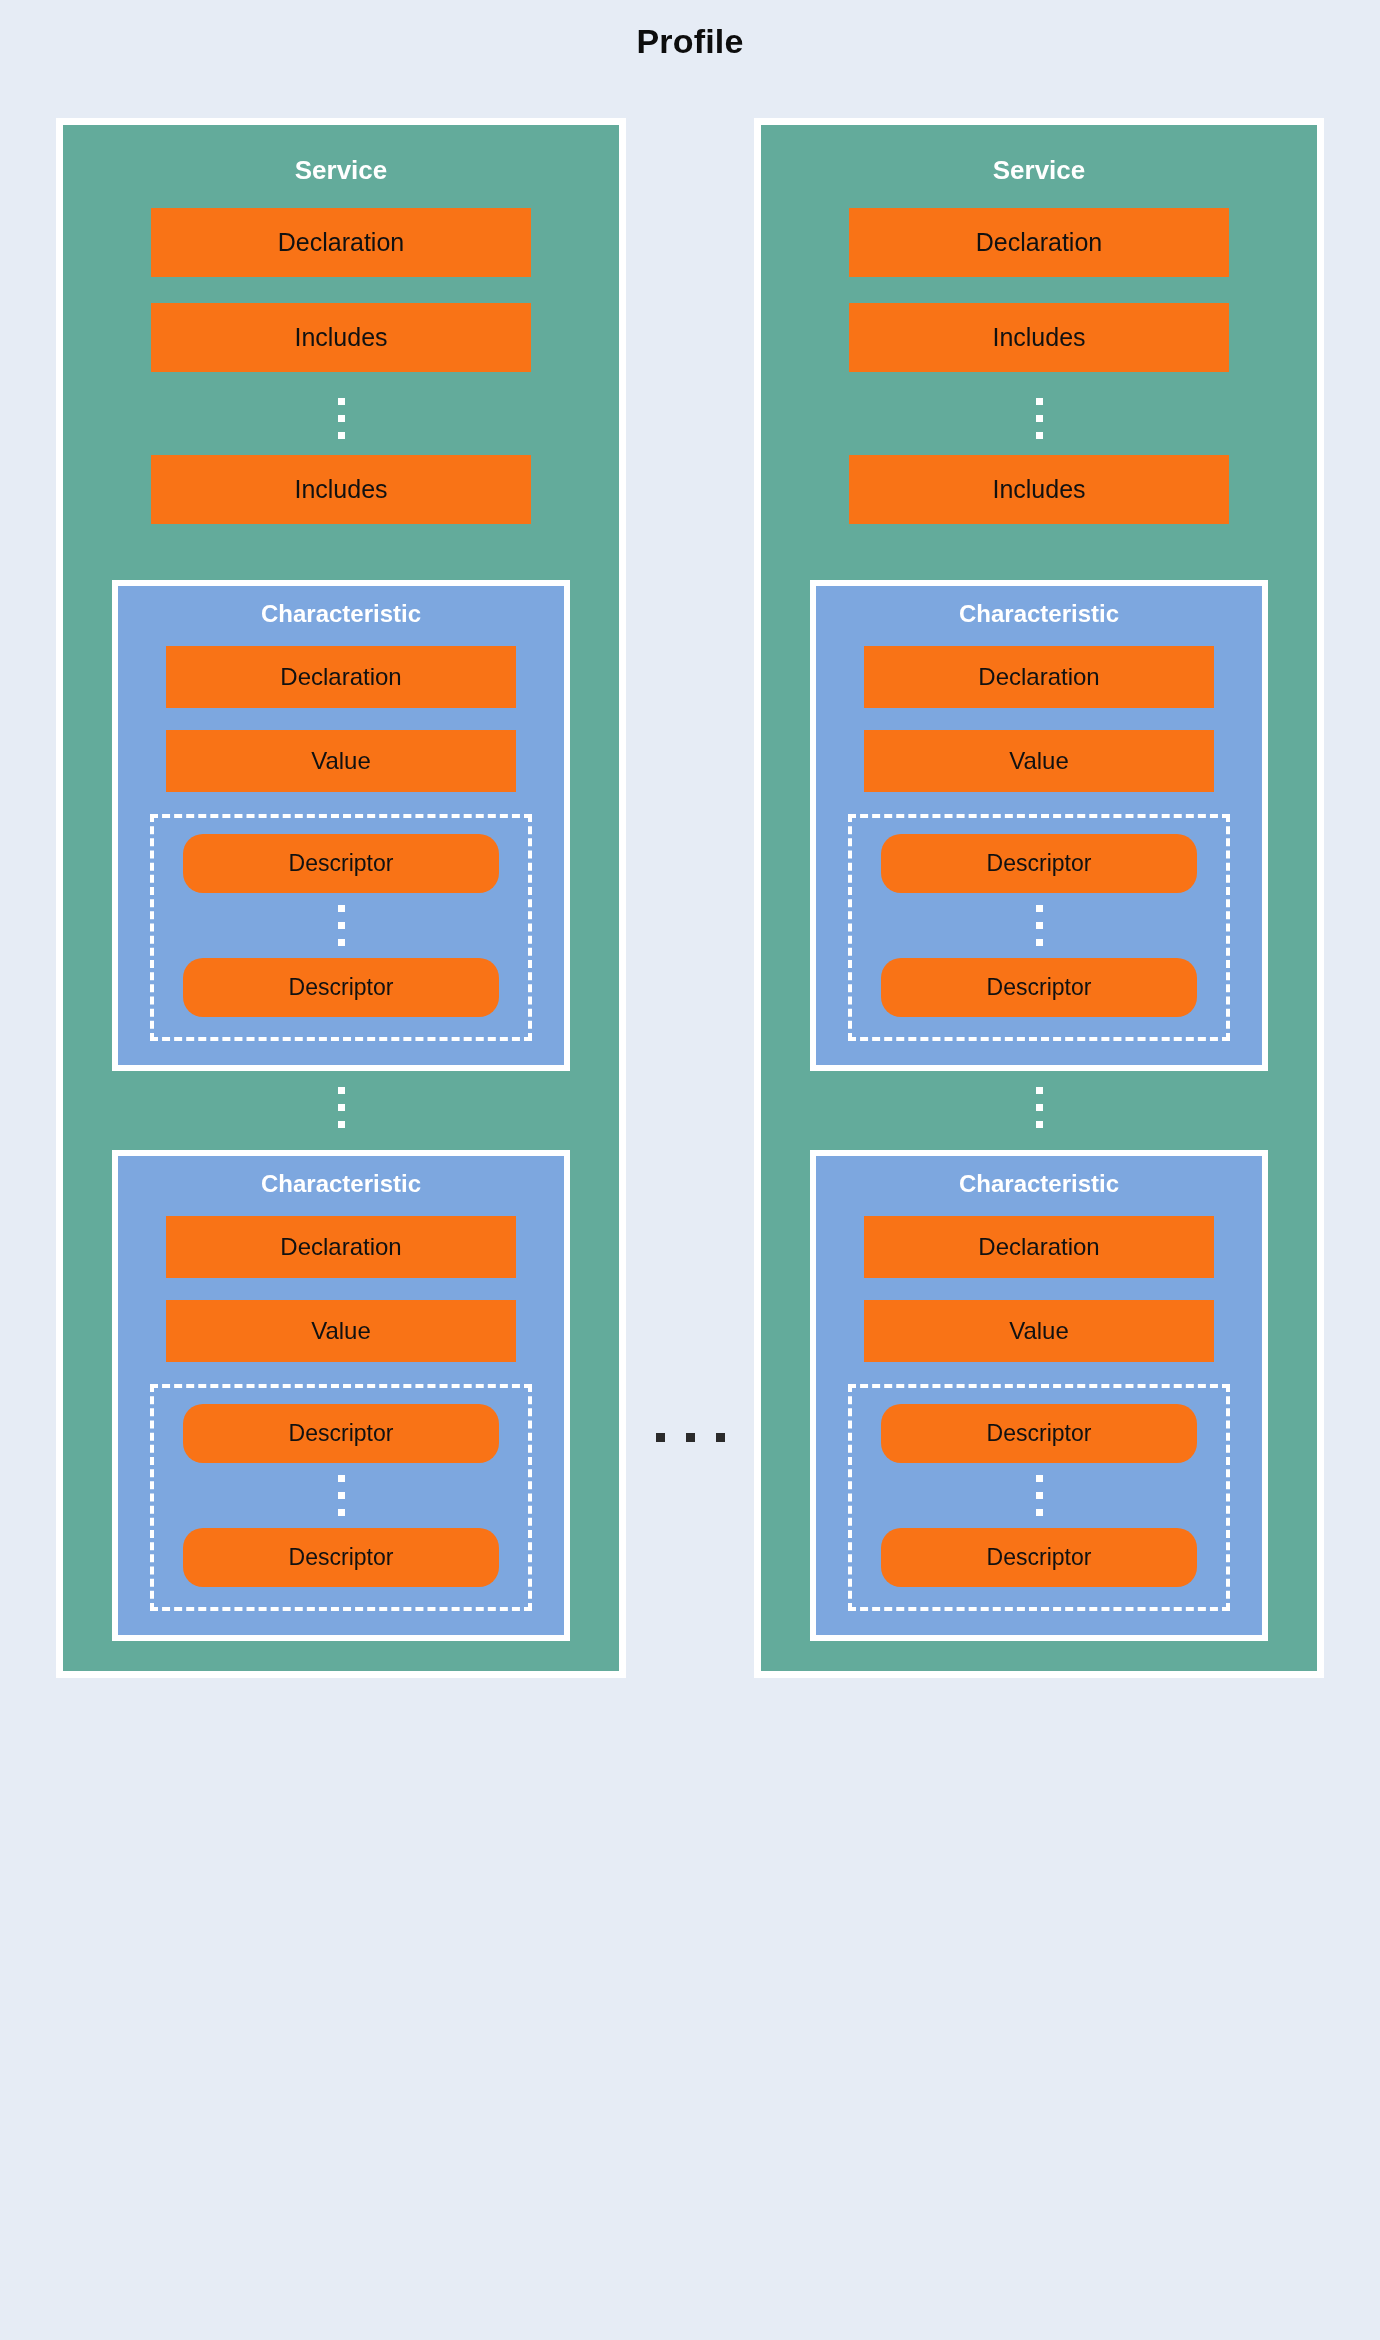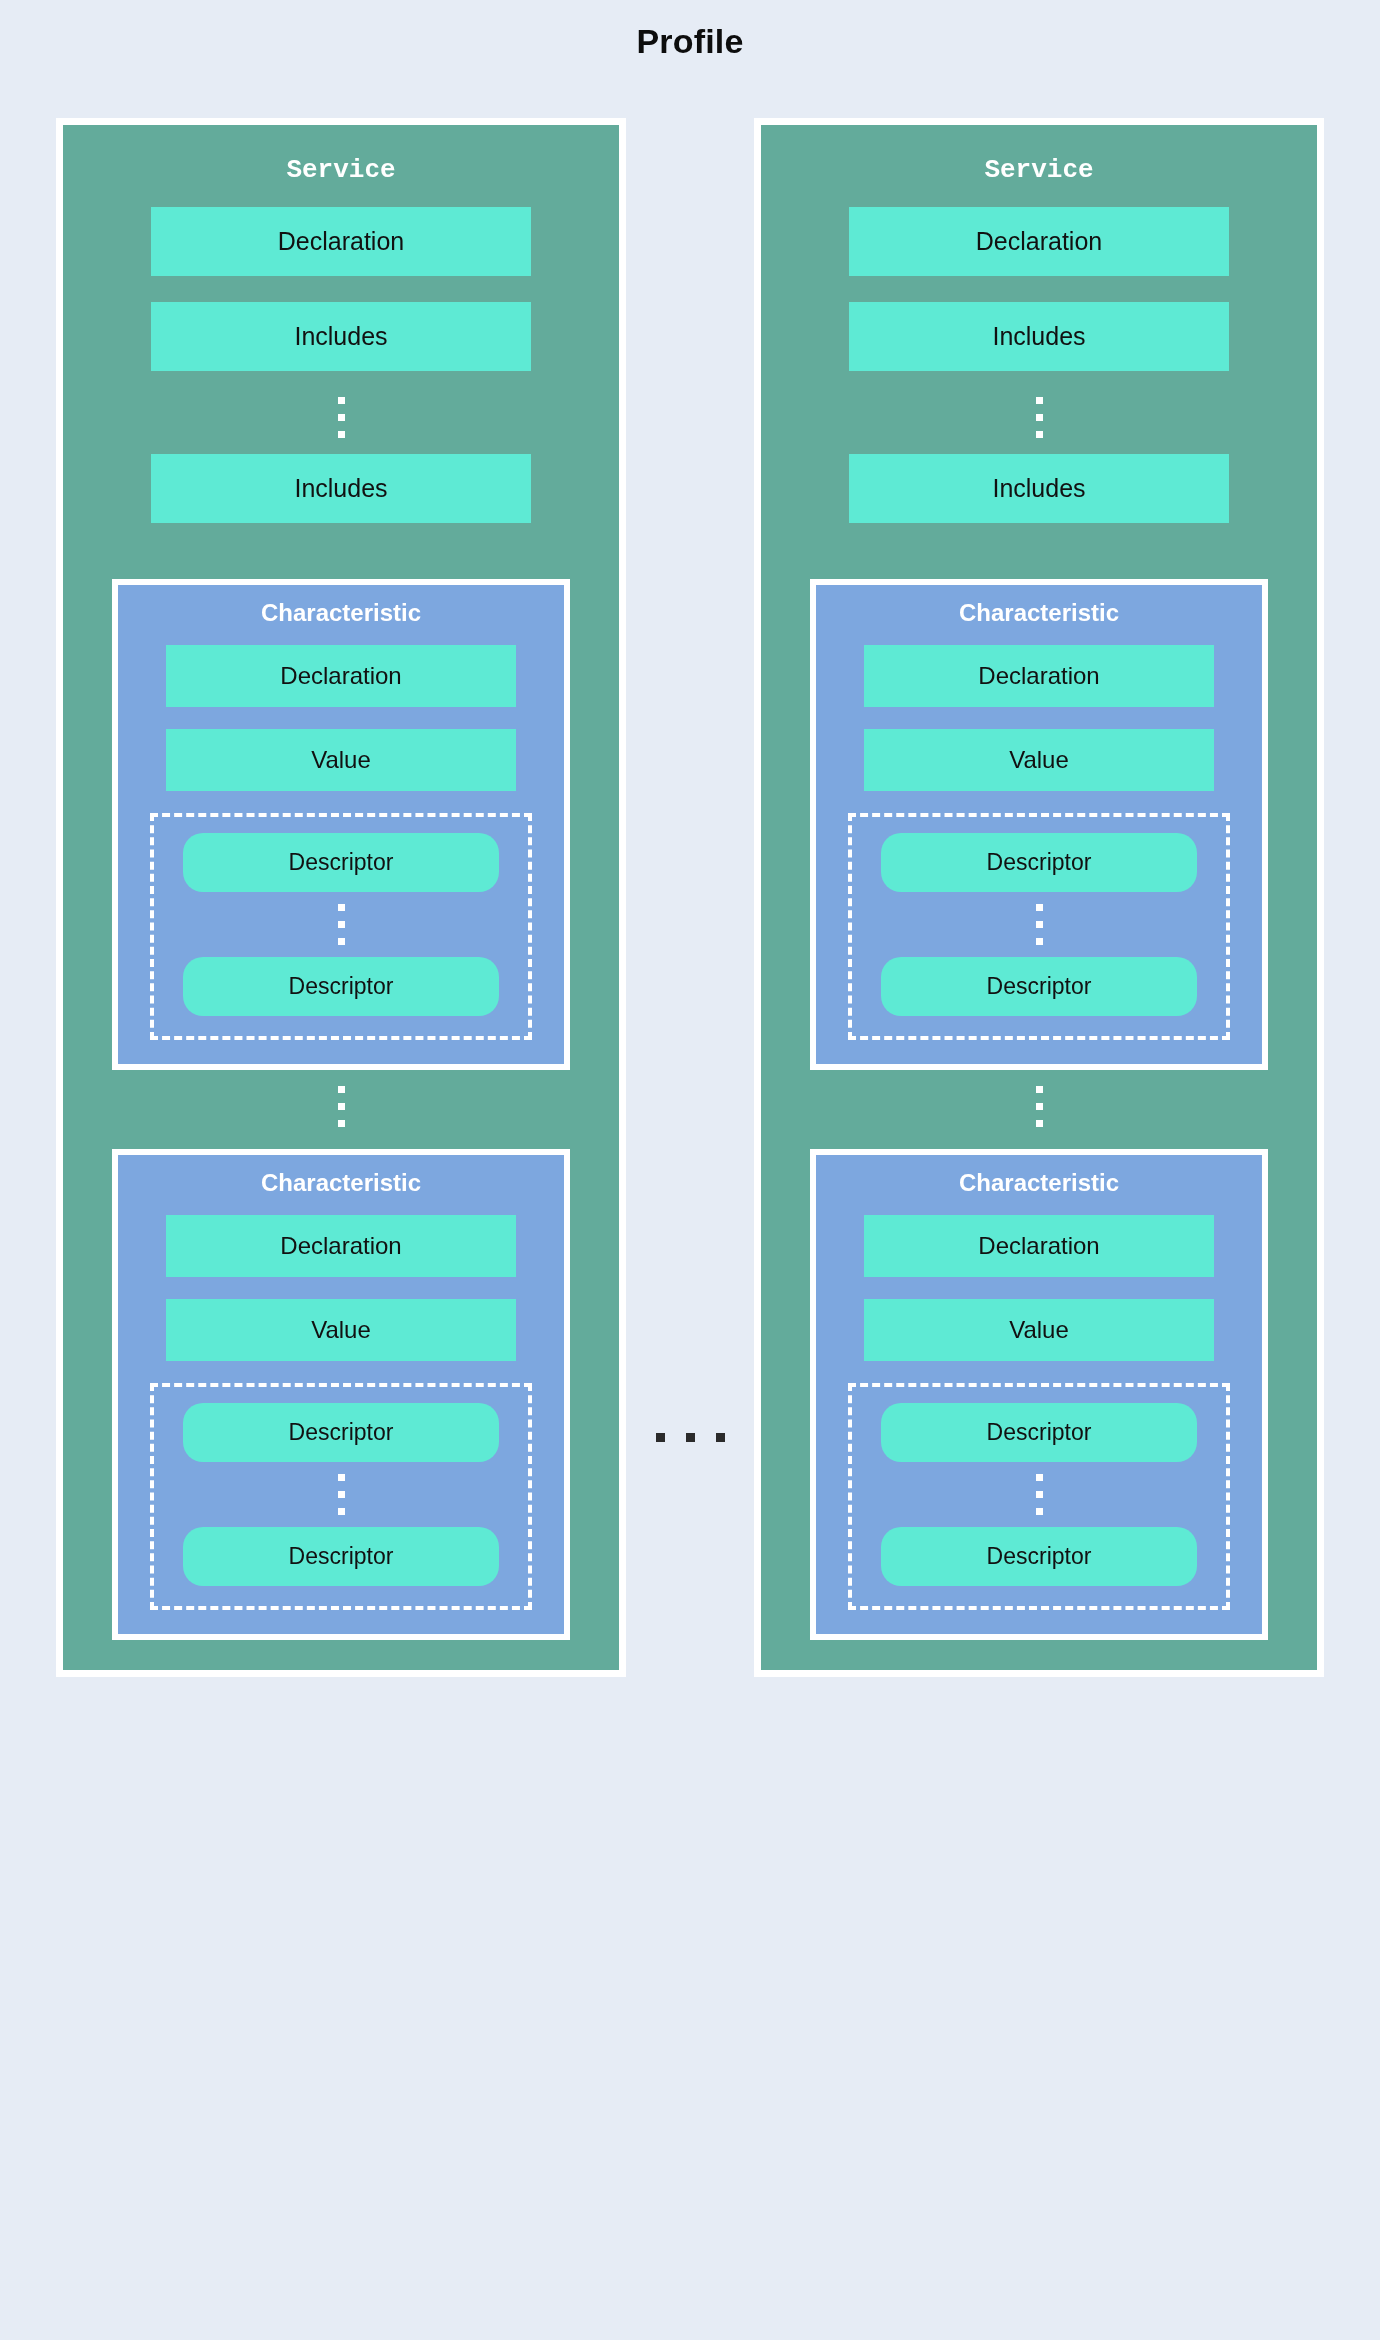--- a/index.html
+++ b/index.html
@@ -55,26 +55,25 @@
     box-sizing: border-box;
     padding: 22px 26px 30px 26px;
   }
 
   .service-title {
     text-align: center;
     color: #ffffff;
     font-size: 26px;
     font-weight: bold;
     margin: 8px 0 22px 0;
-    font-family: Liberation Mono, monospace;
   }
 
   
   .box {
-    background: #5eead4;
+    background: #f97316;
     color: #111111;
     text-align: center;
     font-size: 25px;
     line-height: 1;
     padding: 22px 0;
     margin: 0 auto;
   }
   .service > .box {
     width: 380px;
     margin-bottom: 26px;

